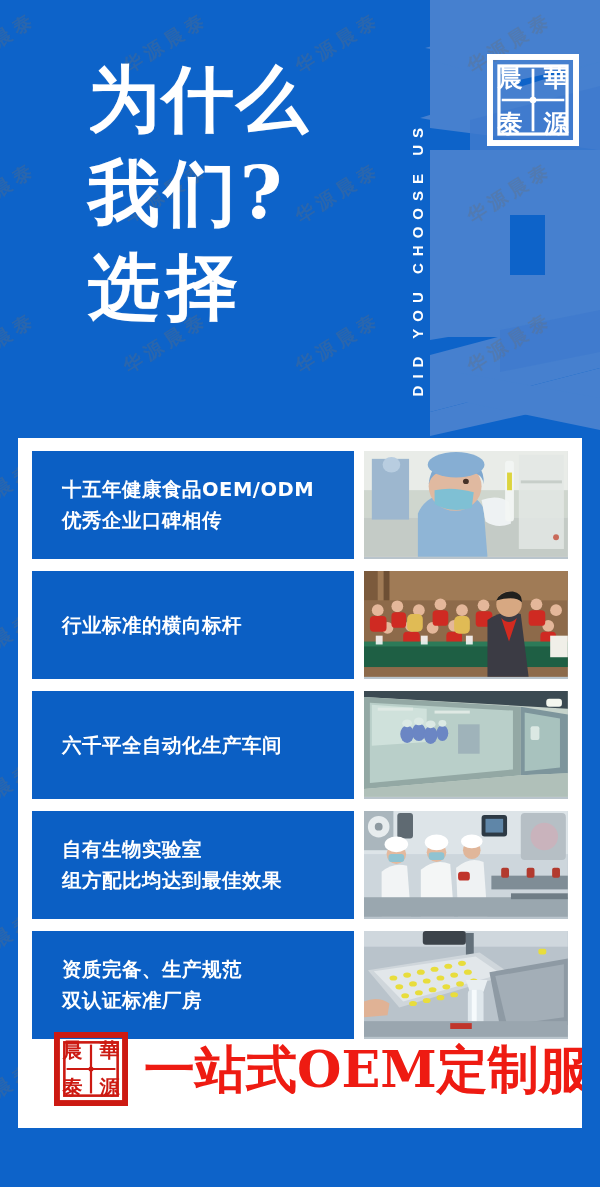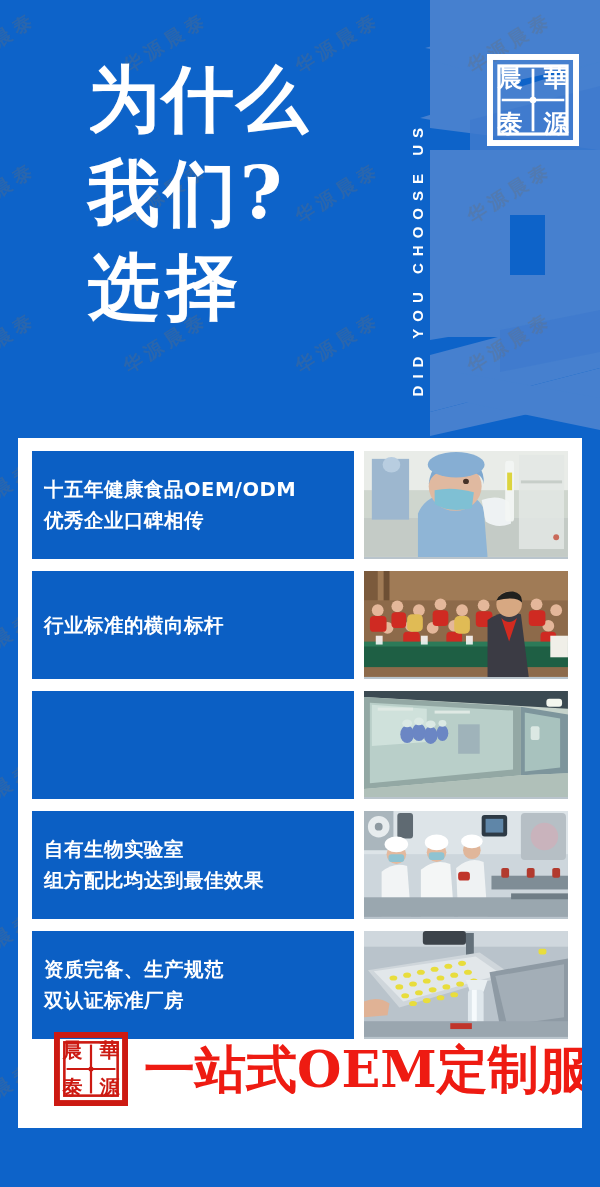--- a/index.html
+++ b/index.html
@@ -106,21 +106,21 @@
     margin-bottom:12px;
   }
   .card:last-of-type{ margin-bottom:12px; }
 
   .card-text{
     width:328px;
     background:#0b5fc4;
     display:flex;
     flex-direction:column;
     justify-content:center;
-    padding-left:12px;
+    padding-left:30px;
     padding-right:8px;
   }
   .card-text .line{
     color:#ffffff;
     font-family:"DejaVu Sans","Liberation Sans",sans-serif;
     font-size:19.5px;
     font-weight:700;
     line-height:31px;
     letter-spacing:0.5px;
     white-space:nowrap;
@@ -321,20 +321,21 @@
             <ellipse cx="148" cy="34" rx="13" ry="13" fill="#d7a882"></ellipse>
             <path d="M135 30 Q140 20 152 21 Q162 23 161 32 Q155 25 135 30Z" fill="#20201e"></path>
             <path d="M140 48 L148 72 L156 48 Q148 56 140 48Z" fill="#d32a20"></path>
             <rect x="190" y="66" width="18" height="22" fill="#f0efe8"></rect>
           </svg>
         </div>
       </div>
 
       <div class="card">
         <div class="card-text">
+          <div class="line">六千平全自动化生产车间</div>
         </div>
         <div class="card-photo">
           <svg class="ph" viewBox="0 0 208 108" preserveAspectRatio="none">
             <rect width="208" height="108" fill="#c6d3cb"></rect>
             <polygon points="0,0 208,0 208,18 0,6" fill="#3b4a52"></polygon>
             <polygon points="0,6 160,16 160,86 0,100" fill="#93a8a4"></polygon>
             <polygon points="6,12 152,20 152,80 6,94" fill="#b9cfc9"></polygon>
             <polygon points="8,14 64,18 64,52 8,56" fill="#cfe1db"></polygon>
             <g fill="#dfe9e4">
               <rect x="14" y="17" width="36" height="3"></rect>

